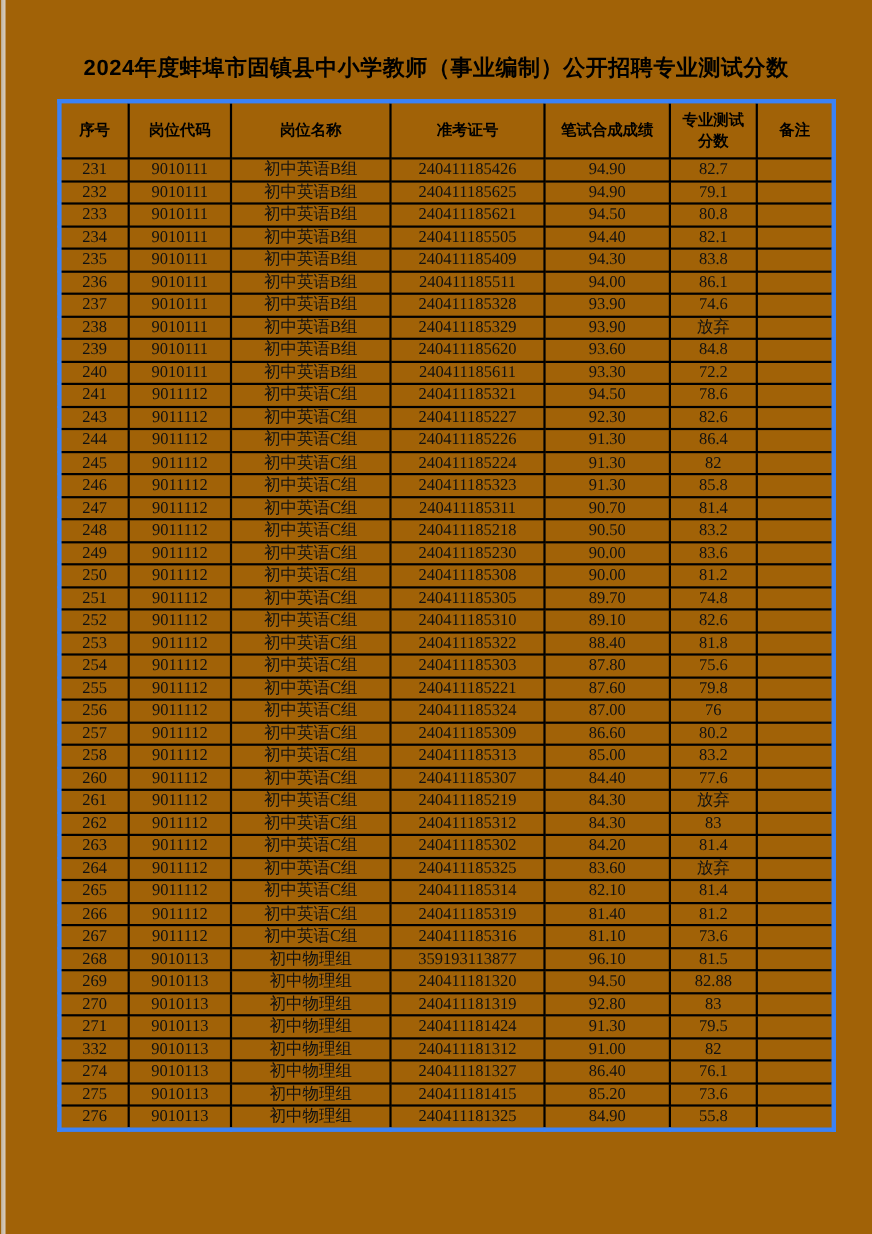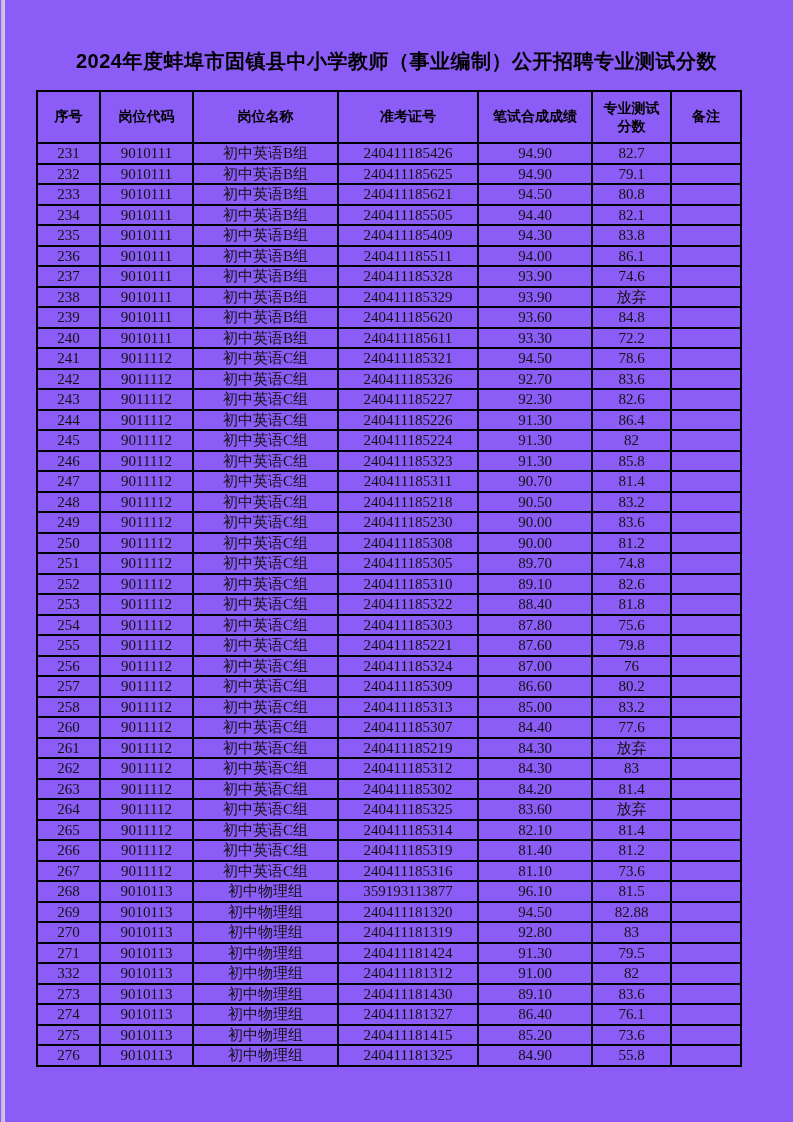--- a/index.html
+++ b/index.html
@@ -5,21 +5,21 @@
   * { margin: 0; padding: 0; box-sizing: border-box; }
   html, body { background: #ffffff; }
   body {
     font-family: "Liberation Serif", "DejaVu Serif", serif;
     color: #000000;
   }
   .page {
     position: relative;
     width: 793px;
     height: 1122px;
-    background: #8b5cf6;
+    background: #a16207;
     overflow: hidden;
   }
   .scan-edge {
     position: absolute;
     left: 1px;
     top: 0;
     width: 4px;
     height: 1122px;
     background: linear-gradient(to right, #c9c9c9, #e9e9e9);
     opacity: 0.8;
@@ -32,22 +32,22 @@
     font-weight: 700;
     font-size: 20px;
     letter-spacing: 0.5px;
     color: #000000;
     white-space: nowrap;
   }
   table.score-table {
     border-collapse: collapse;
     table-layout: fixed;
     width: 704px;
-    margin-left: 36px;
-    border: 2px solid #3b82f6;
+    margin-left: 52px;
+    border: 4px solid #3b82f6;
   }
   .score-table th,
   .score-table td {
     border: 2px solid #000000;
     text-align: center;
     vertical-align: middle;
     padding: 0;
     overflow: hidden;
     white-space: nowrap;
   }
@@ -207,29 +207,20 @@
         <tr>
           <td>241</td>
           <td>9011112</td>
           <td>初中英语C组</td>
           <td>240411185321</td>
           <td>94.50</td>
           <td>78.6</td>
           <td></td>
         </tr>
         <tr>
-          <td>242</td>
-          <td>9011112</td>
-          <td>初中英语C组</td>
-          <td>240411185326</td>
-          <td>92.70</td>
-          <td>83.6</td>
-          <td></td>
-        </tr>
-        <tr>
           <td>243</td>
           <td>9011112</td>
           <td>初中英语C组</td>
           <td>240411185227</td>
           <td>92.30</td>
           <td>82.6</td>
           <td></td>
         </tr>
         <tr>
           <td>244</td>
@@ -474,29 +465,20 @@
           <td>79.5</td>
           <td></td>
         </tr>
         <tr>
           <td>332</td>
           <td>9010113</td>
           <td>初中物理组</td>
           <td>240411181312</td>
           <td>91.00</td>
           <td>82</td>
-          <td></td>
-        </tr>
-        <tr>
-          <td>273</td>
-          <td>9010113</td>
-          <td>初中物理组</td>
-          <td>240411181430</td>
-          <td>89.10</td>
-          <td>83.6</td>
           <td></td>
         </tr>
         <tr>
           <td>274</td>
           <td>9010113</td>
           <td>初中物理组</td>
           <td>240411181327</td>
           <td>86.40</td>
           <td>76.1</td>
           <td></td>

